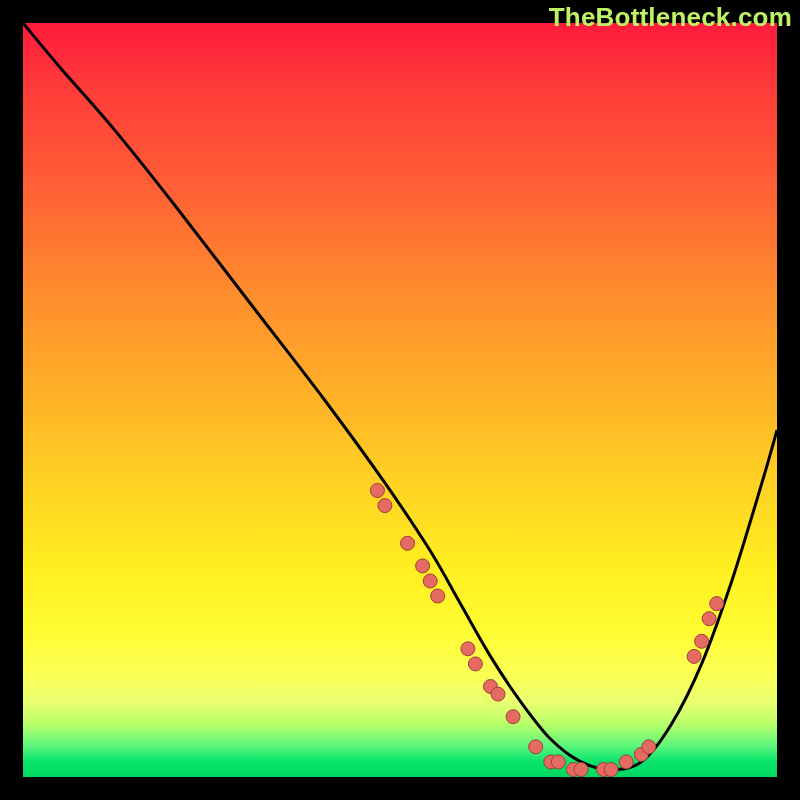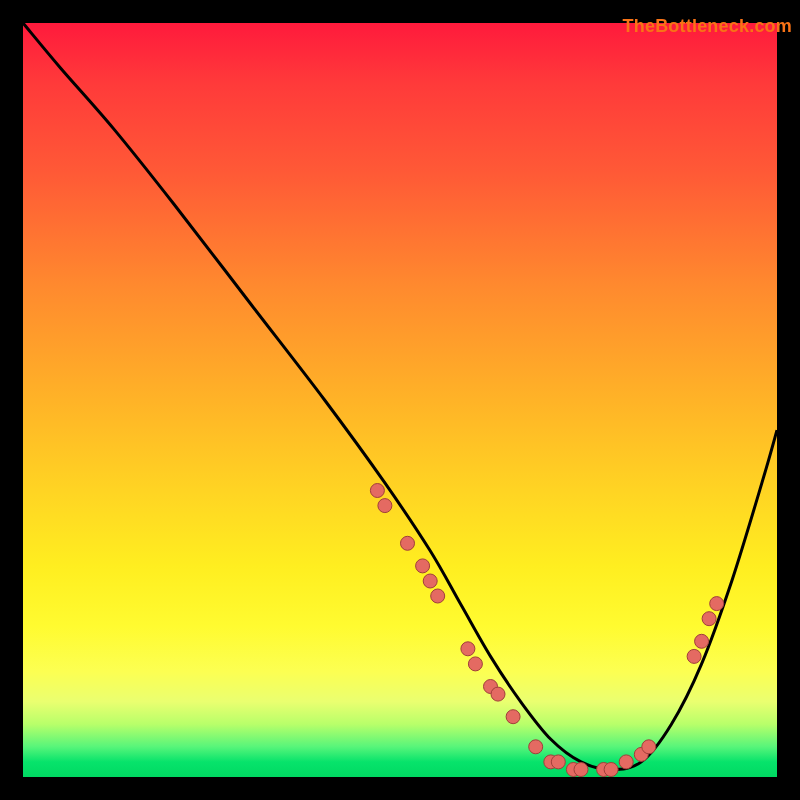--- a/index.html
+++ b/index.html
@@ -43,24 +43,24 @@
   svg#curve {
     position: absolute;
     left: 23px;
     top: 23px;
     width: 754px;
     height: 754px;
     overflow: visible;
   }
   #watermark {
     position: absolute;
-    top: 16px;
+    top: 2px;
     right: 8px;
-    color: #f97316;
-    font-size: 18px;
+    color: #bef264;
+    font-size: 26px;
     font-weight: 600;
     letter-spacing: 0.2px;
   }
 </style>
 </head>
 <body>
 
 <div id="chart-wrap">
   <div id="plot-area"></div>
   <svg id="curve" viewBox="0 0 754 754" preserveAspectRatio="none">

